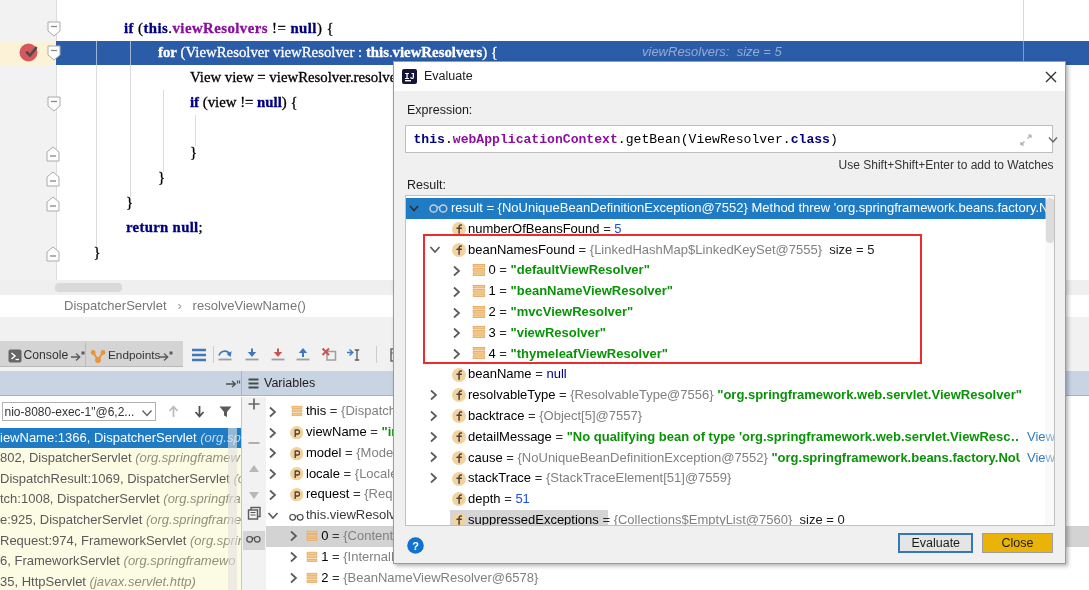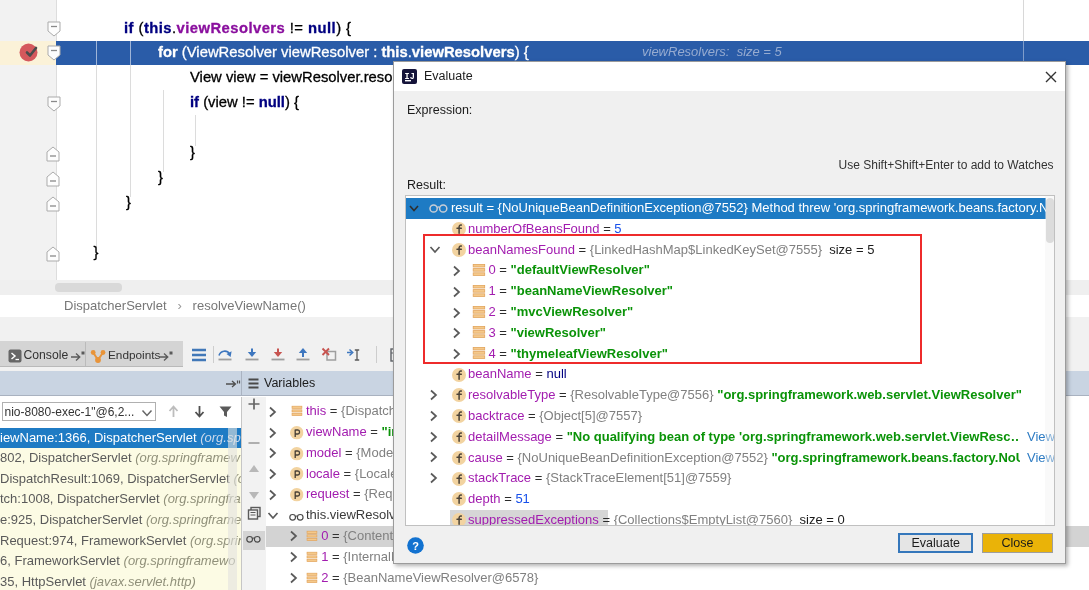--- a/index.html
+++ b/index.html
@@ -2,24 +2,24 @@
 <html><head>
 <meta charset="utf-8">
 <style>
   html,body{margin:0;padding:0;}
   body{width:1089px;height:590px;position:relative;overflow:hidden;
        font-family:"Liberation Sans",sans-serif;background:#fff;}
   .abs{position:absolute;}
   .mono{font-family:"Liberation Mono",monospace;}
   .kw{color:#000080;font-weight:bold;}
   .fld{color:#8A0F9E;font-weight:bold;}
-  .codeline{position:absolute;white-space:pre;font-family:Liberation Sans, sans-serif;-webkit-text-stroke:0.3px currentColor;
+  .codeline{position:absolute;white-space:pre;font-family:Liberation Serif, serif;-webkit-text-stroke:0.3px currentColor;
             font-size:14.8px;line-height:24.9px;height:24.9px;color:#000;}
   .trow{position:absolute;white-space:pre;font-size:13px;line-height:20.8px;height:20.8px;left:0;right:0;color:#2b2b2b;}
-  .nm{color:#a21caf;}
+  .nm{color:#000000;}
   .gv{color:#808080;}
   .gs{color:#0A9308;font-weight:bold;}
   .nb{color:#1750EB;}
   svg{position:absolute;overflow:visible;}
 </style>
 </head>
 <body>
 <svg width="0" height="0" style="position:absolute">
 <defs>
 <symbol id="sym-f" viewBox="0 0 14 14">
@@ -74,20 +74,21 @@
   </svg>
 
   <div class="codeline" style="left:124px;top:15.5px;letter-spacing:0.45px;"><span class="kw">if</span> (<span class="kw">this</span>.<span class="fld">viewResolvers</span> != <span class="kw">null</span>) {</div>
   <div class="codeline" style="left:158px;top:40.4px;color:#fff;"><span style="font-weight:bold">for</span> (ViewResolver viewResolver : <span style="font-weight:bold">this</span>.<span style="font-weight:bold">viewResolvers</span>) {</div>
   <div class="abs" style="left:642px;top:40.4px;height:24.9px;line-height:24.9px;color:#96ABD0;font-style:italic;font-size:13px;white-space:pre;">viewResolvers:  size = 5</div>
   <div class="codeline" style="left:190px;top:65.3px;">View view = viewResolver.resolveViewName(viewName, locale);</div>
   <div class="codeline" style="left:190px;top:90.2px;"><span class="kw">if</span> (view != <span class="kw">null</span>) {</div>
   <div class="codeline" style="left:190px;top:140px;">}</div>
   <div class="codeline" style="left:158px;top:164.9px;">}</div>
   <div class="codeline" style="left:126px;top:189.8px;">}</div>
+  <div class="codeline" style="left:126px;top:214.7px;letter-spacing:0.3px;"><span class="kw">return null</span>;</div>
   <div class="codeline" style="left:93.5px;top:239.6px;">}</div>
 
   <svg style="left:47px;top:21px;" width="14" height="16">
       <path d="M1 1 h12 v9 l-6 5 l-6 -5 Z" fill="#FDFDFD" stroke="#ABABAB" stroke-width="1"></path>
       <path d="M4 5.5 h6" stroke="#8A8A8A" stroke-width="1.3"></path>
     </svg>
   <svg style="left:47px;top:45px;" width="14" height="16">
       <path d="M1 1 h12 v9 l-6 5 l-6 -5 Z" fill="#FDFDFD" stroke="#ABABAB" stroke-width="1"></path>
       <path d="M4 5.5 h6" stroke="#8A8A8A" stroke-width="1.3"></path>
     </svg>
@@ -334,20 +335,29 @@
       <path d="M2 2 L12 12 M12 2 L2 12" stroke="#333" stroke-width="1.4"></path>
     </svg>
     <svg style="left:8px;top:7px;" width="15" height="15" viewBox="0 0 15 15">
       <rect x="0" y="0" width="15" height="15" rx="2" fill="#15143A"></rect>
       <text x="2.6" y="9.5" font-family="Liberation Mono" font-size="8.5" font-weight="bold" fill="#fff">IJ</text>
       <rect x="3" y="11" width="6" height="1.4" fill="#fff"></rect>
     </svg>
   </div>
   <div class="abs" style="left:13px;top:41px;font-size:12.5px;color:#1b1b1b;">Expression:</div>
 
+  <div class="abs" style="left:10.5px;top:62.7px;width:648px;height:28px;background:#fff;border:1px solid #BDBDBD;box-sizing:border-box;">
+    <div class="abs mono" style="left:8px;top:6px;font-size:13.1px;white-space:pre;"><span class="kw">this</span>.<span class="fld">webApplicationContext</span>.getBean(ViewResolver.<span class="kw">class</span>)</div>
+    <svg style="left:613px;top:7px;" width="14" height="14" viewBox="0 0 14 14">
+      <path d="M8.5 5.5 L12 2 M12 2 L12 5 M12 2 L9 2 M5.5 8.5 L2 12 M2 12 L2 9 M2 12 L5 12" stroke="#ADADAD" stroke-width="1.2" fill="none"></path>
+    </svg>
+    <svg style="left:641px;top:9px;" width="12" height="10" viewBox="0 0 12 10">
+      <path d="M2 2.5 L6 7 L10 2.5" stroke="#666" stroke-width="1.4" fill="none"></path>
+    </svg>
+  </div>
   <div class="abs" style="left:0;top:96px;width:659.6px;font-size:12px;color:#333;text-align:right;">Use Shift+Shift+Enter to add to Watches</div>
   <div class="abs" style="left:13px;top:116px;font-size:12.5px;color:#1b1b1b;">Result:</div>
 
   <div class="abs" id="rtree" style="left:10.5px;top:133.2px;width:650px;height:331px;background:#fff;border:1px solid #C0C0C0;box-sizing:border-box;overflow:hidden;">
 
     <div class="abs" style="left:0;top:1.5px;width:640px;height:20.8px;background:#1E7BC4;"></div>
     <svg style="left:2.5px;top:8px;" width="12" height="9" viewBox="0 0 12 9">
         <path d="M2 2 L6 6.5 L10 2" stroke="#2E2E2E" stroke-width="1.6" fill="none"></path>
       </svg>
     <svg style="left:23.5px;top:6.5px;" width="19" height="11" viewBox="0 0 19 11">

